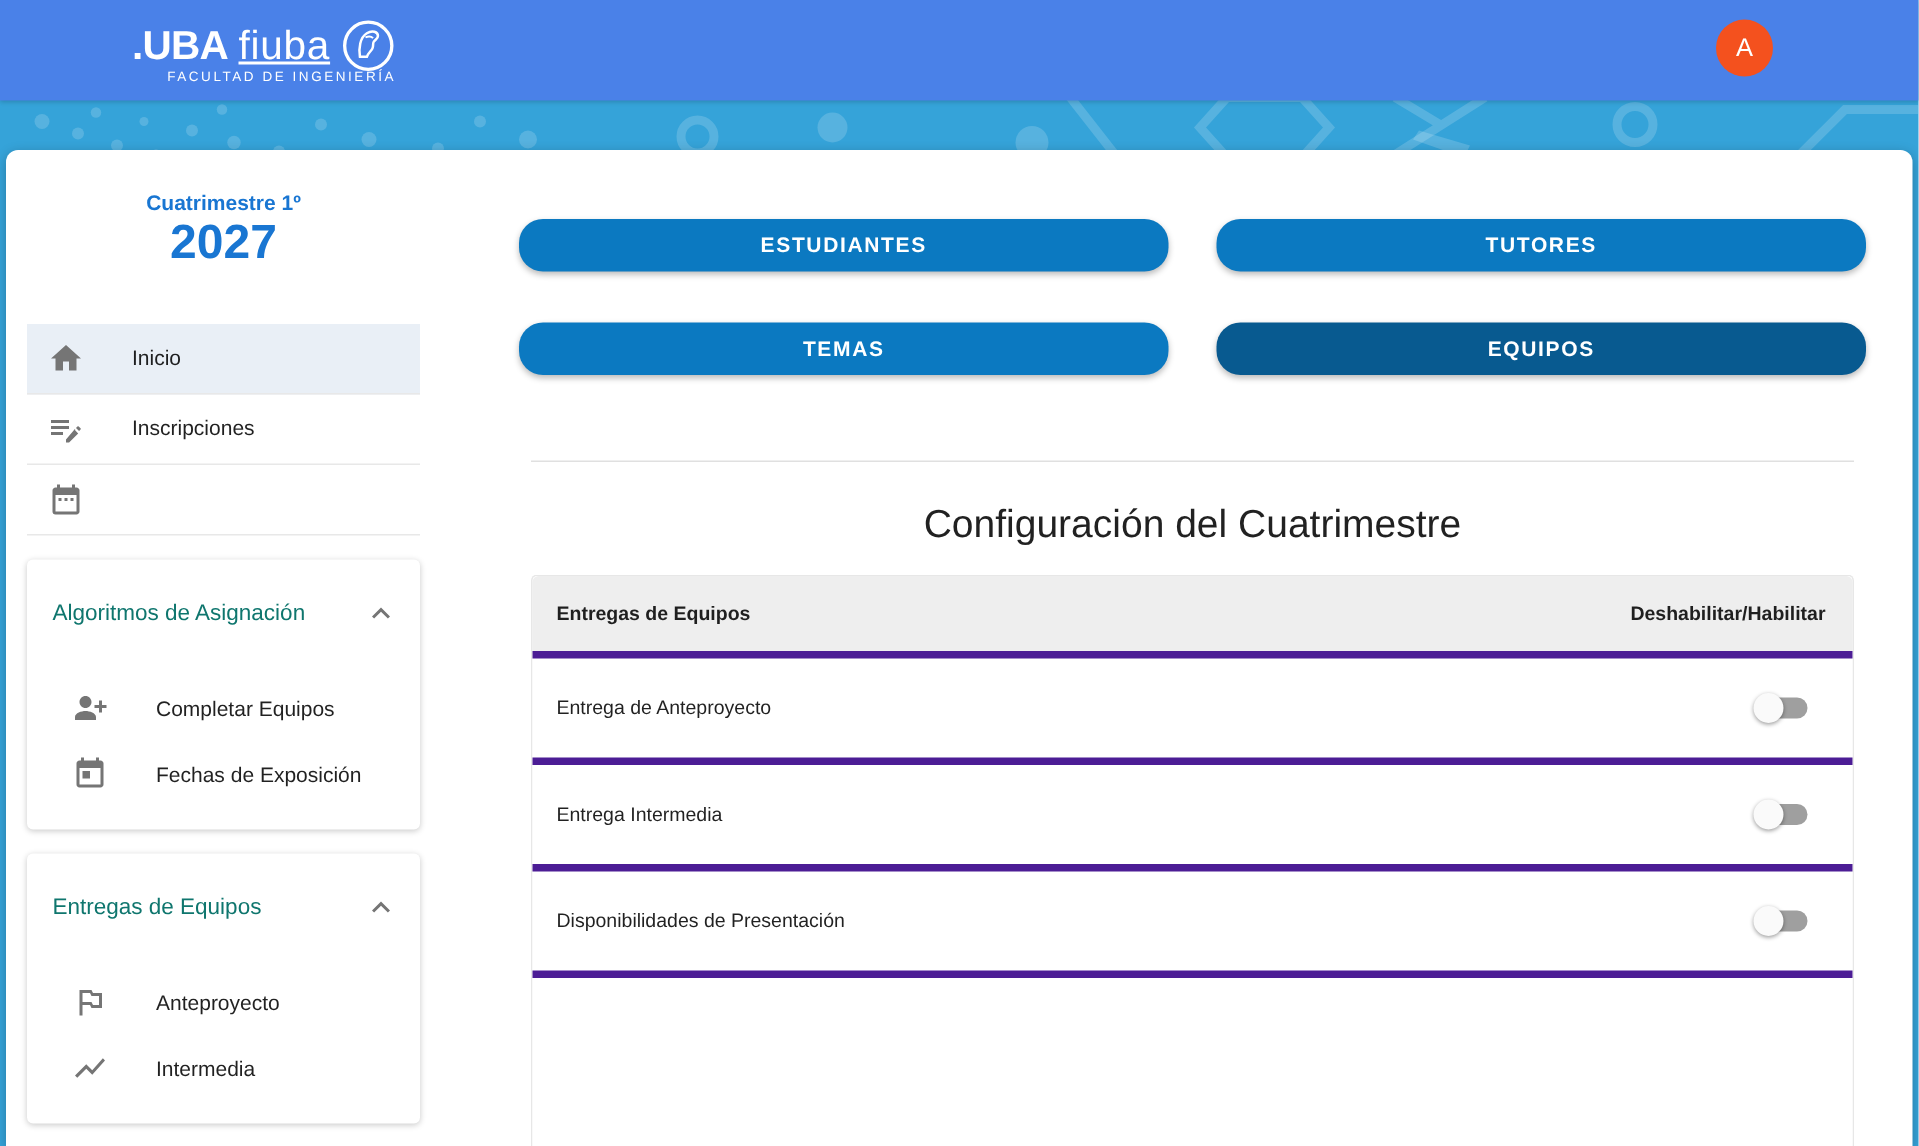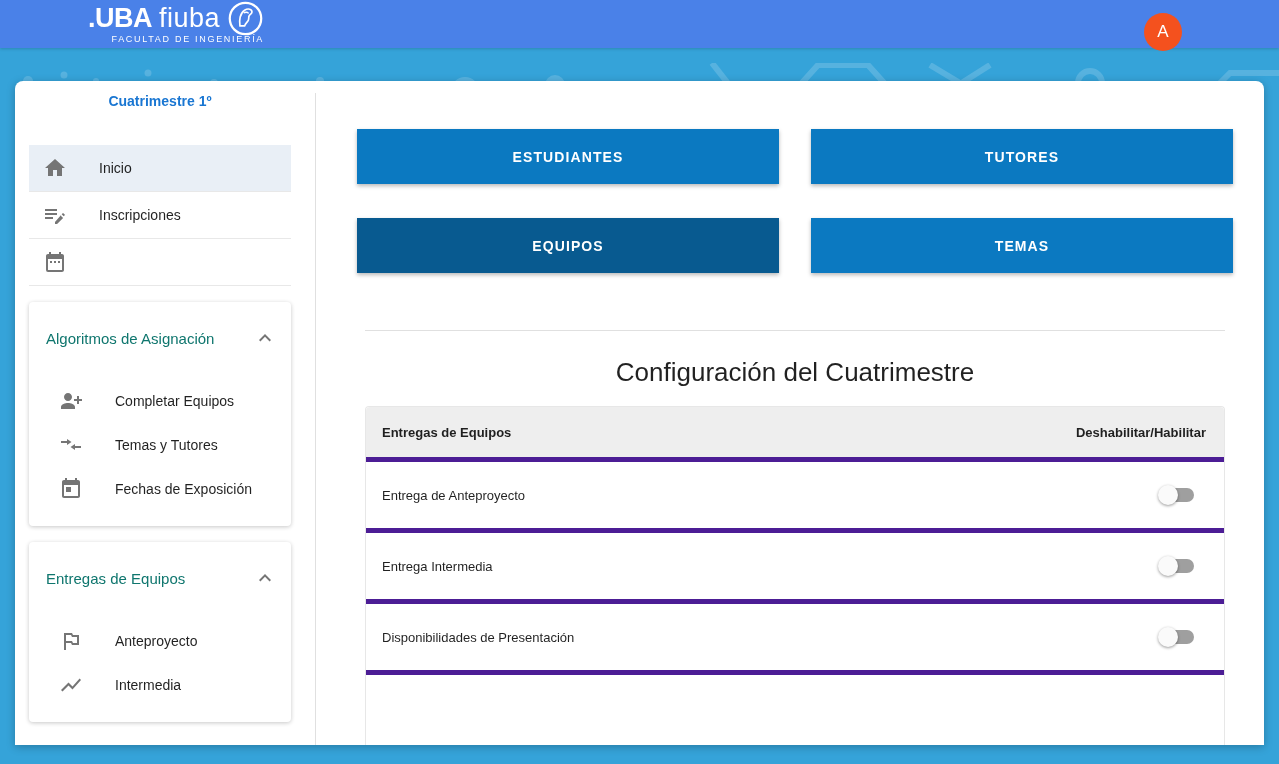--- a/index.html
+++ b/index.html
@@ -5,54 +5,56 @@
   * { margin: 0; padding: 0; box-sizing: border-box; }
   html, body { width: 1279px; height: 764px; overflow: hidden; }
   body {
     background: #35a3d9;
     font-family: "Liberation Sans", sans-serif;
     position: relative;
   }
 
   
   .header {
-    height: 48px;
+    height: 67px;
     background: #4a81e8;
     display: flex;
+    align-items: center;
     position: relative;
     z-index: 3;
     box-shadow: 0 1px 3px rgba(0,0,0,.18);
   }
   .logo { margin-left: 88px; color: #fff; cursor: pointer; }
   .logo-top { display: flex; align-items: center; gap: 7px; }
   .logo-uba { font-weight: 700; font-size: 27px; letter-spacing: -0.5px; }
-  .logo-fiuba { font-weight: 400; font-size: 27px; letter-spacing: 0.5px; }
+  .logo-fiuba { font-weight: 400; font-size: 27px; letter-spacing: 0.5px; text-decoration: underline; }
   .logo-sub { font-size: 9px; letter-spacing: 1.7px; text-align: right; margin-top: -3px; }
   .emblem { width: 37px; height: 37px; }
   .avatar {
     position: absolute; right: 97px; top: 13px;
     width: 38px; height: 38px; border-radius: 50%;
     background: #f4511e; color: #fff;
     display: flex; align-items: center; justify-content: center;
     font-size: 17px; cursor: pointer;
   }
 
   
   .pattern { position: absolute; top: 63px; left: 0; width: 1279px; height: 60px; z-index: 0; }
 
   
   .page-card {
     position: relative; z-index: 1;
-    margin: 33px 15px 0;
+    margin: 33px 4px 0;
     height: 664px;
     background: #fff;
     border-radius: 8px 8px 0 0;
     box-shadow: 0 2px 8px rgba(0,0,0,.25);
     display: flex;
     overflow: hidden;
+    align-items: center;
   }
 
   
   .sidebar { width: 300px; flex-shrink: 0; padding: 0 24px 0 14px; }
   .semester { text-align: center; padding-top: 12px; color: #1976d2; }
   .semester-label { font-size: 14px; font-weight: 700; }
   .semester-year { font-size: 32px; font-weight: 700; line-height: 1.15; }
 
   .nav { margin-top: 36px; }
   .nav-item {
@@ -87,21 +89,21 @@
   .v-divider { width: 1px; background: #e0e0e0; margin-top: 12px; }
 
   
   .content { flex: 1; padding: 0 31px 0 41px; }
   .btn-grid {
     display: grid; grid-template-columns: 1fr 1fr;
     column-gap: 32px; row-gap: 34px;
     margin-top: 48px;
   }
   .btn {
-    height: 55px; border: none; border-radius: 0;
+    height: 35px; border: none; border-radius: 16px;
     background: #0b79c1; color: #fff;
     font-family: "Liberation Sans", sans-serif;
     font-size: 14px; font-weight: 700; letter-spacing: 1.1px;
     box-shadow: 0 2px 4px rgba(0,0,0,.28);
     cursor: pointer;
   }
   .btn.active { background: #085a90; }
 
   .content-divider { height: 1px; background: #e0e0e0; margin: 57px 8px 0; }
   .section-title {
@@ -190,20 +192,21 @@
     <div class="logo-sub">FACULTAD DE INGENIERÍA</div>
   </div>
   <div class="avatar">A</div>
 </div>
 
 <div class="page-card">
 
   <div class="sidebar">
     <div class="semester">
       <div class="semester-label">Cuatrimestre 1º</div>
+      <div class="semester-year">2027</div>
     </div>
 
     <div class="nav">
       <div class="nav-item selected">
         <svg class="icon-24" viewBox="0 0 24 24">
             <path d="M10 20v-6h4v6h5v-8h3L12 3 2 12h3v8z"></path>
           </svg>
         <span>Inicio</span>
       </div>
       <div class="nav-item">
@@ -228,29 +231,20 @@
       </div>
       <div class="side-card-items">
         <div class="side-item">
           <svg class="icon-24" viewBox="0 0 24 24">
               <path d="M11 9c0-2.21-1.79-4-4-4S3 6.79 3 9s1.79 4 4 4 4-1.79 4-4zm-4 6c-2.67 0-7 1.34-7 4v2h14v-2c0-2.66-4.33-4-7-4zm11-4V8h-2v3h-3v2h3v3h2v-3h3v-2h-3z" transform="translate(2 -1)"></path>
             </svg>
           <span>Completar Equipos</span>
         </div>
         <div class="side-item">
           <svg class="icon-24" viewBox="0 0 24 24">
-              <path d="M2 8h6.5v2H2z"></path>
-              <path d="M8 6l4.5 3L8 12z"></path>
-              <path d="M15.5 13H22v2h-6.5z"></path>
-              <path d="M16 11l-4.5 3 4.5 3z"></path>
-            </svg>
-          <span>Temas y Tutores</span>
-        </div>
-        <div class="side-item">
-          <svg class="icon-24" viewBox="0 0 24 24">
               <path d="M19 3h-1V1h-2v2H8V1H6v2H5c-1.11 0-2 .9-2 2v14c0 1.1.89 2 2 2h14c1.1 0 2-.9 2-2V5c0-1.1-.9-2-2-2zm0 16H5V8h14v11zM7 10h5v5H7z"></path>
             </svg>
           <span>Fechas de Exposición</span>
         </div>
       </div>
     </div>
 
     <div class="side-card">
       <div class="side-card-header">
         <span>Entregas de Equipos</span>
@@ -274,22 +268,22 @@
       </div>
     </div>
   </div>
 
   <div class="v-divider"></div>
 
   <div class="content">
     <div class="btn-grid">
       <button class="btn">ESTUDIANTES</button>
       <button class="btn">TUTORES</button>
+      <button class="btn">TEMAS</button>
       <button class="btn active">EQUIPOS</button>
-      <button class="btn">TEMAS</button>
     </div>
 
     <div class="content-divider"></div>
 
     <div class="section-title">Configuración del Cuatrimestre</div>
 
     <div class="config-table">
       <div class="table-header">
         <span>Entregas de Equipos</span>
         <span>Deshabilitar/Habilitar</span>

